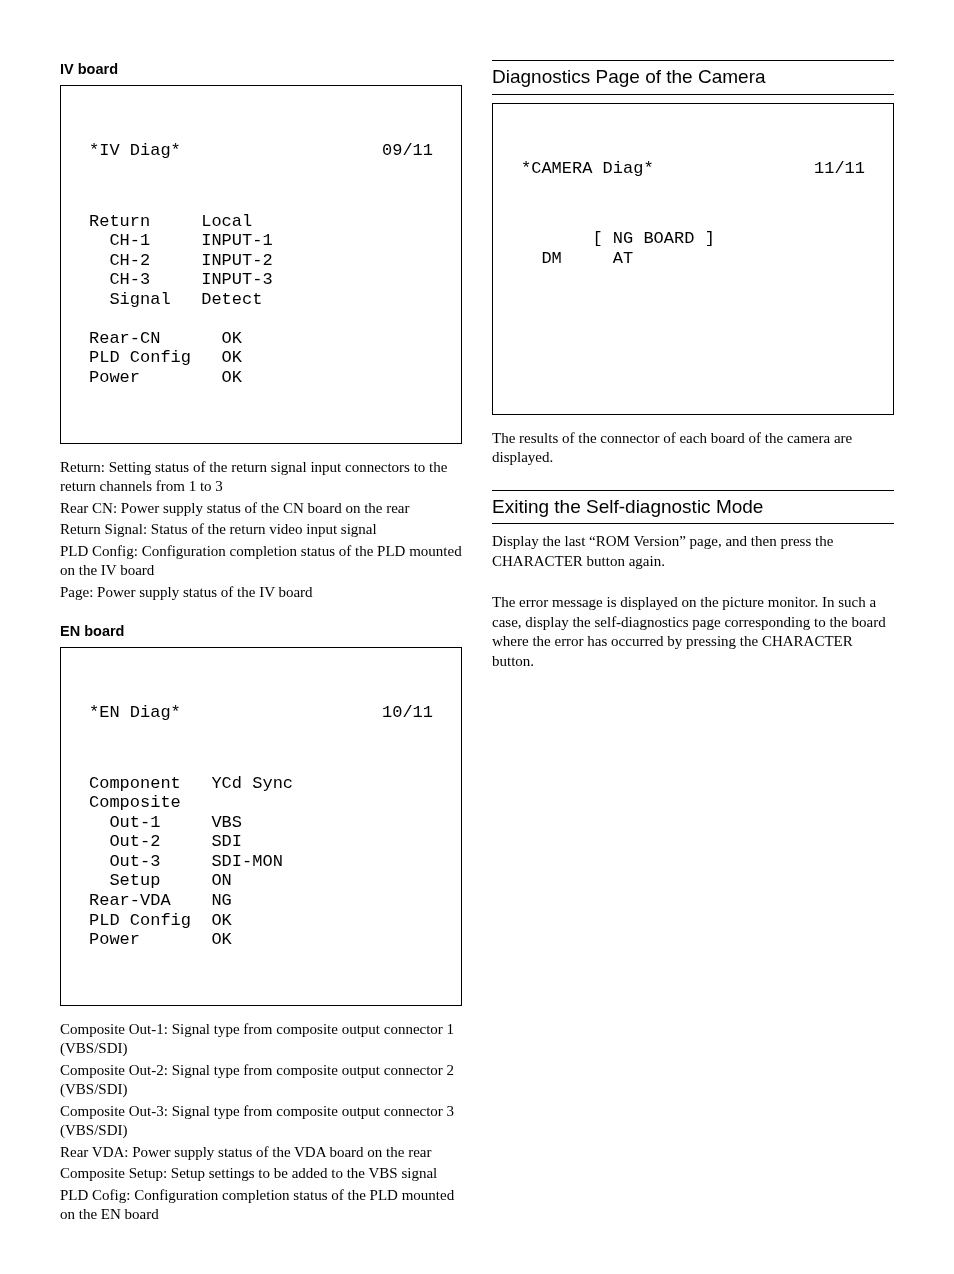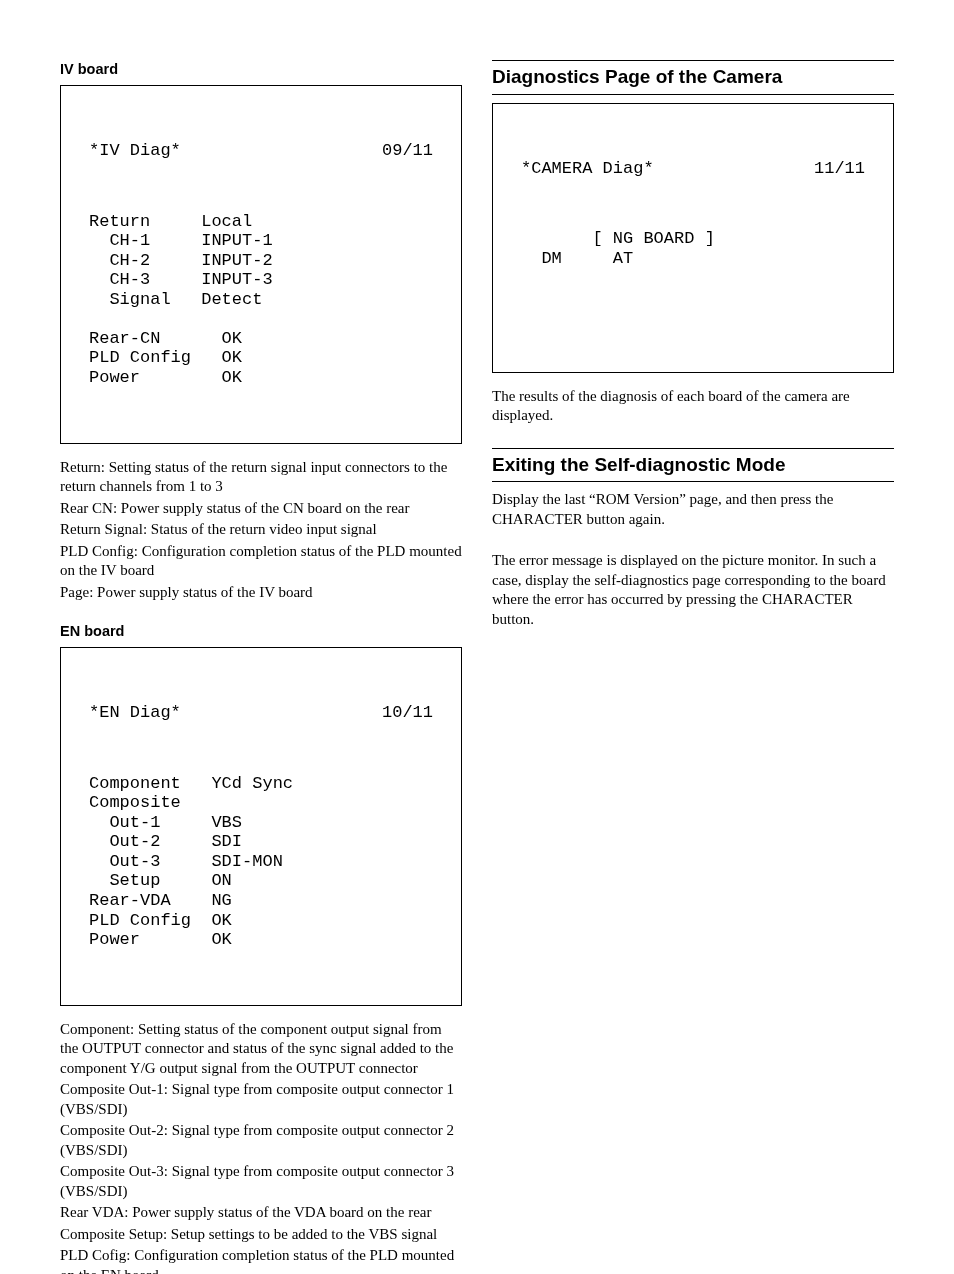--- a/index.html
+++ b/index.html
@@ -23,21 +23,21 @@
     min-width: 0;
   }
   .sec-title {
     font-family: Liberation Sans, sans-serif;
     font-weight: bold;
     font-size: 14.5px;
     margin: 0 0 6px 0;
   }
   .h2 {
     font-family: Arial, Helvetica, sans-serif;
-    font-weight: bold;
+    font-weight: normal;
     font-size: 19px;
     border-top: 1.5px solid #000;
     border-bottom: 0.5px solid #000;
     padding: 4px 0;
     margin: 0 0 8px 0;
   }
   p { margin: 0 0 4px 0; }
   .dtext { margin-bottom: 2px; }
   .dtext .dt { font-weight: normal; }
   .diag-box {
@@ -103,44 +103,43 @@
 Composite
   Out-1     VBS
   Out-2     SDI
   Out-3     SDI-MON
   Setup     ON
 Rear-VDA    NG
 PLD Config  OK
 Power       OK</div>
       </div>
       <div>
-          <p class="dtext"><span class="dt">Component:</span><span> Setting status of the component output signal from the OUTPUT connector and status of the sync signal added to the component Y/G output signal from the OUTPUT connector</span></p>
           <p class="dtext"><span class="dt">Composite Out-1:</span><span> Signal type from composite output connector 1 (VBS/SDI)</span></p>
           <p class="dtext"><span class="dt">Composite Out-2:</span><span> Signal type from composite output connector 2 (VBS/SDI)</span></p>
           <p class="dtext"><span class="dt">Composite Out-3:</span><span> Signal type from composite output connector 3 (VBS/SDI)</span></p>
           <p class="dtext"><span class="dt">Rear VDA:</span><span> Power supply status of the VDA board on the rear</span></p>
           <p class="dtext"><span class="dt">Composite Setup:</span><span> Setup settings to be added to the VBS signal</span></p>
           <p class="dtext"><span class="dt">PLD Cofig:</span><span> Configuration completion status of the PLD mounted on the EN board</span></p>
         </div>
     </div>
 
   </div>
 
   <div class="col">
 
     <h2 class="h2">Diagnostics Page of the Camera</h2>
-    <div class="diag-box" style="padding-bottom:64px;">
+    <div class="diag-box" style="padding-bottom:106px;">
       <div class="header">
         <span class="title">*CAMERA Diag*</span>
         <span>11/11</span>
       </div>
       <div class="rows">       [ NG BOARD ]
   DM     AT</div>
     </div>
-    <p>The results of the diagnosis of each board of the camera are displayed.</p>
+    <p>The results of the connector of each board of the camera are displayed.</p>
 
     <div class="spacer"></div>
 
     <h2 class="h2">Exiting the Self-diagnostic Mode</h2>
     <p>Display the last “ROM Version” page, and then press the CHARACTER button again.</p>
 
     <div class="spacer"></div>
 
     <p>The error message is displayed on the picture monitor. In such a case, display the self-diagnostics page corresponding to the board where the error has occurred by pressing the CHARACTER button.</p>
 

